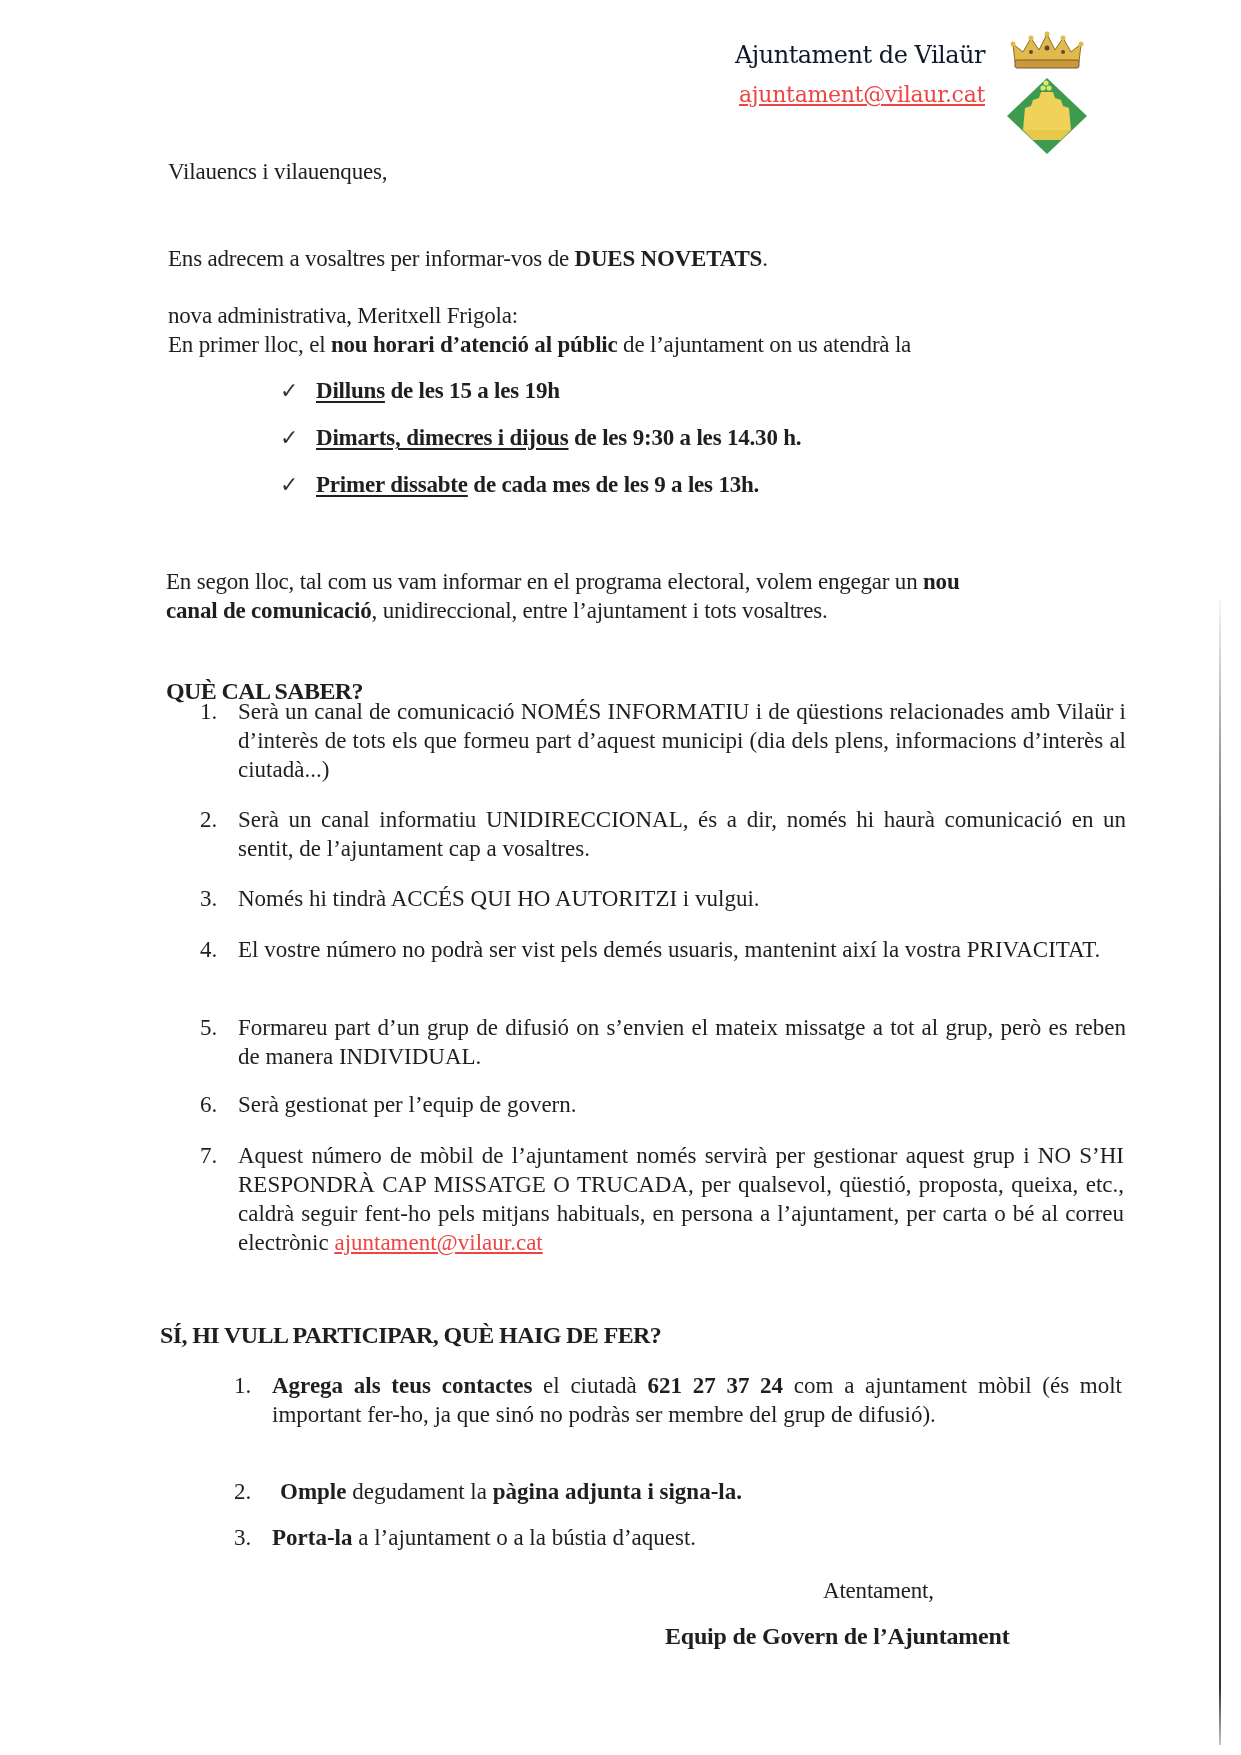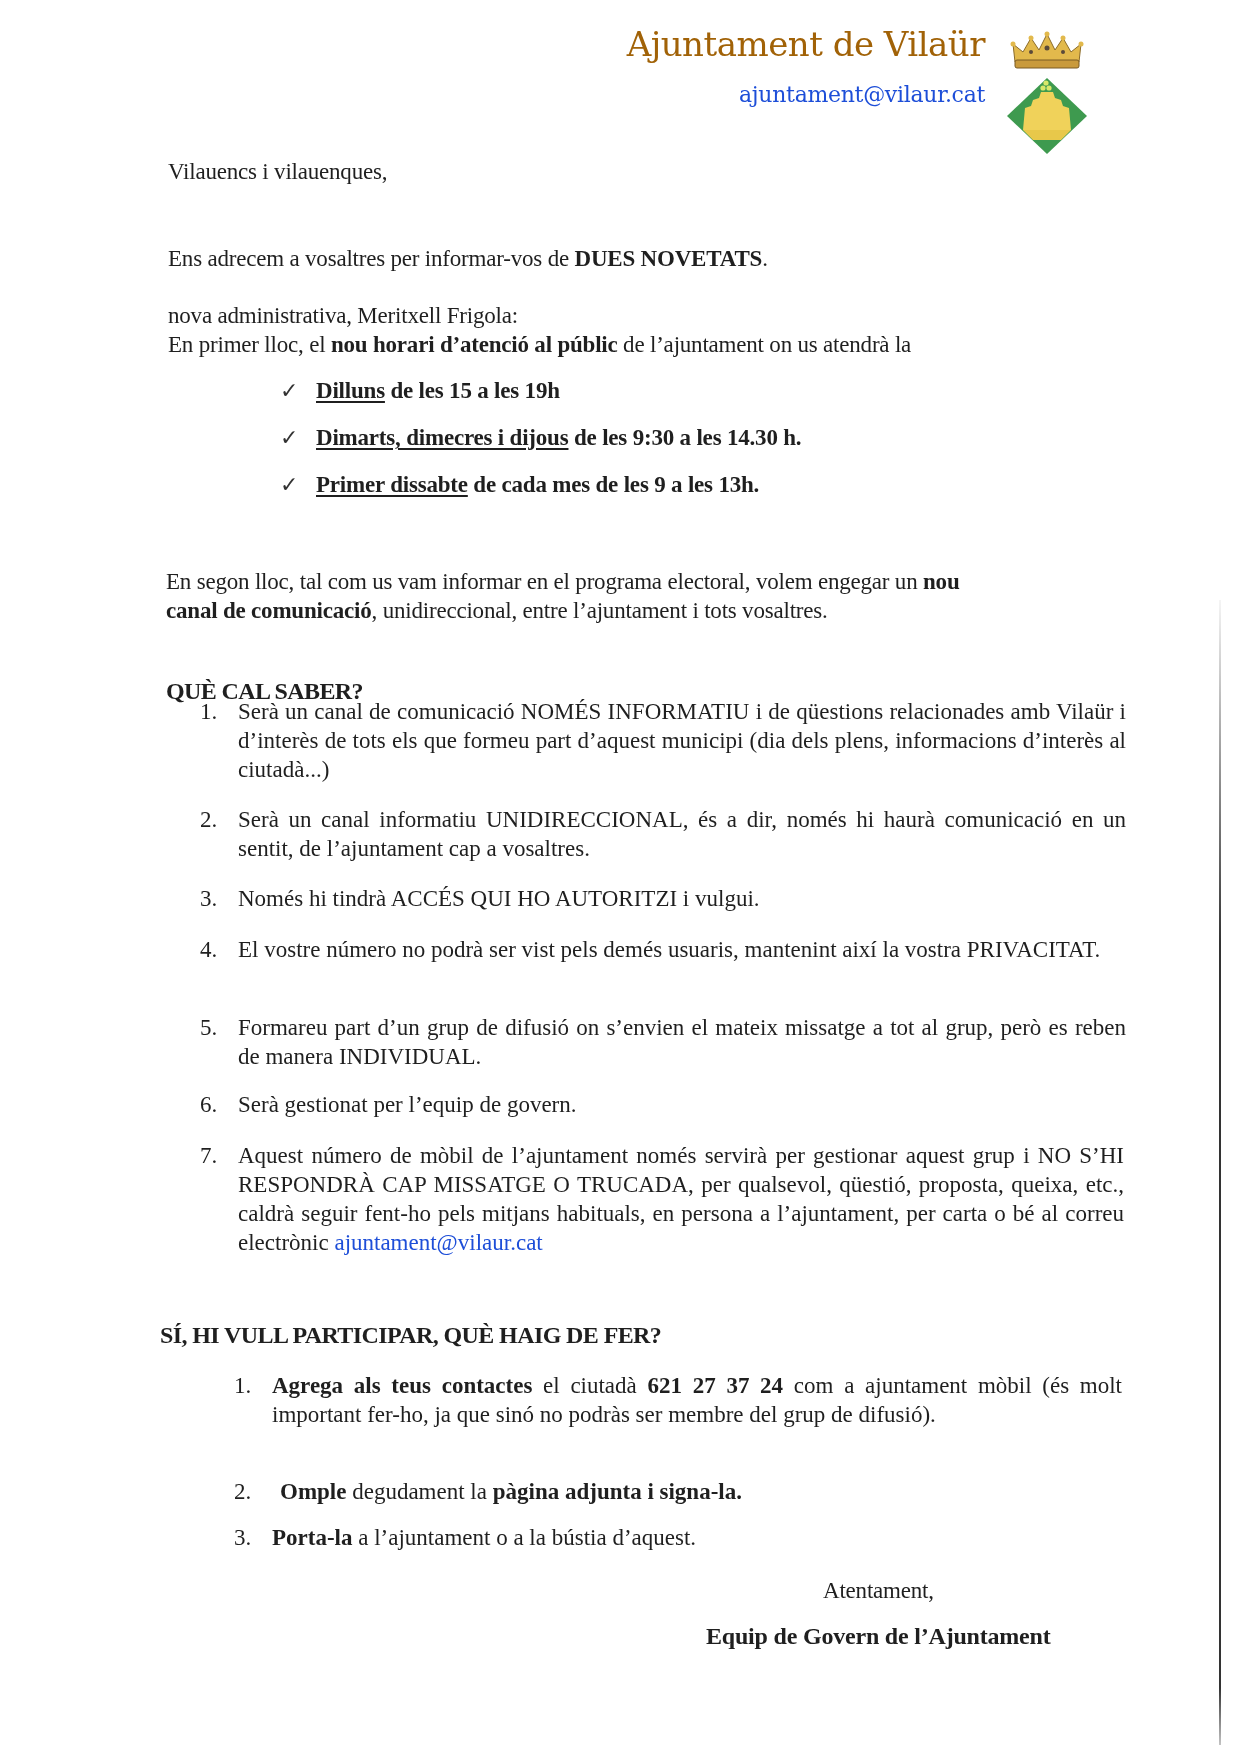--- a/index.html
+++ b/index.html
@@ -5,24 +5,24 @@
     html, body { margin: 0; padding: 0; background: #ffffff; }
     body {
       width: 1241px; height: 1755px; position: relative; overflow: hidden;
       font-family: "Liberation Serif", "DejaVu Serif", serif;
       color: #1f1f1f;
     }
     .abs { position: absolute; }
     .txt { font-size: 23px; line-height: 29px; white-space: nowrap; letter-spacing: -0.2px; }
     b, .b { font-weight: bold; }
     u { text-decoration: underline; text-decoration-thickness: 2px; text-underline-offset: 3px; }
-    a, .link { color: #1d4ed8; }
+    a, .link { color: #ef4444; text-decoration: underline; }
 
     
-    .org-title { right: 256px; top: 27px; font-size: 34px; line-height: 34px; color: #a16207; font-family: "DejaVu Serif", serif; letter-spacing: -0.5px; }
+    .org-title { right: 256px; top: 38px; font-size: 24px; line-height: 34px; color: #0f172a; font-family: "DejaVu Serif", serif; letter-spacing: -0.5px; }
     .org-email { right: 256px; top: 82px; font-size: 22px; line-height: 26px; font-family: "DejaVu Serif", serif; letter-spacing: -0.3px; }
     .logo { left: 1003px; top: 30px; width: 88px; height: 125px; }
 
     .check { font-size: 22px; color: #333; width: 24px; display: inline-block; }
     .ol-item { position: absolute; font-size: 23px; line-height: 29px; }
     .ol-item .n { position: absolute; left: 0; top: 0; }
     .ol-item .t { position: absolute; left: 38px; top: 0; text-align: justify; text-align-last: left; }
 
     .heading { font-weight: bold; font-size: 24px; letter-spacing: -0.6px; }
     .vline { left: 1219px; top: 600px; width: 2px; height: 1145px; background: linear-gradient(to bottom, rgba(60,60,60,0.05), #333 30%, #333 95%, rgba(60,60,60,0.3)); }
@@ -118,15 +118,15 @@
 <div class="ol-item" style="left:234px; top:1477px; width:888px;">
     <span class="n">2.</span>
     <div class="t" style="width:850px;margin-left:8px;"><b>Omple</b><span> degudament la </span><b>pàgina adjunta i signa-la.</b></div>
   </div>
 <div class="ol-item" style="left:234px; top:1523px; width:888px;">
     <span class="n">3.</span>
     <div class="t" style="width:850px;"><b>Porta-la</b><span> a l’ajuntament o a la bústia d’aquest.</span></div>
   </div>
 
 <div class="abs txt" style="left:823px; top:1576px;">Atentament,</div>
-<div class="abs txt b" style="left:706px; top:1622px; font-size:24px;">Equip de Govern de l’Ajuntament</div>
+<div class="abs txt b" style="left:665px; top:1622px; font-size:24px;">Equip de Govern de l’Ajuntament</div>
 
 <div class="abs vline"></div>
 
 </body></html>

